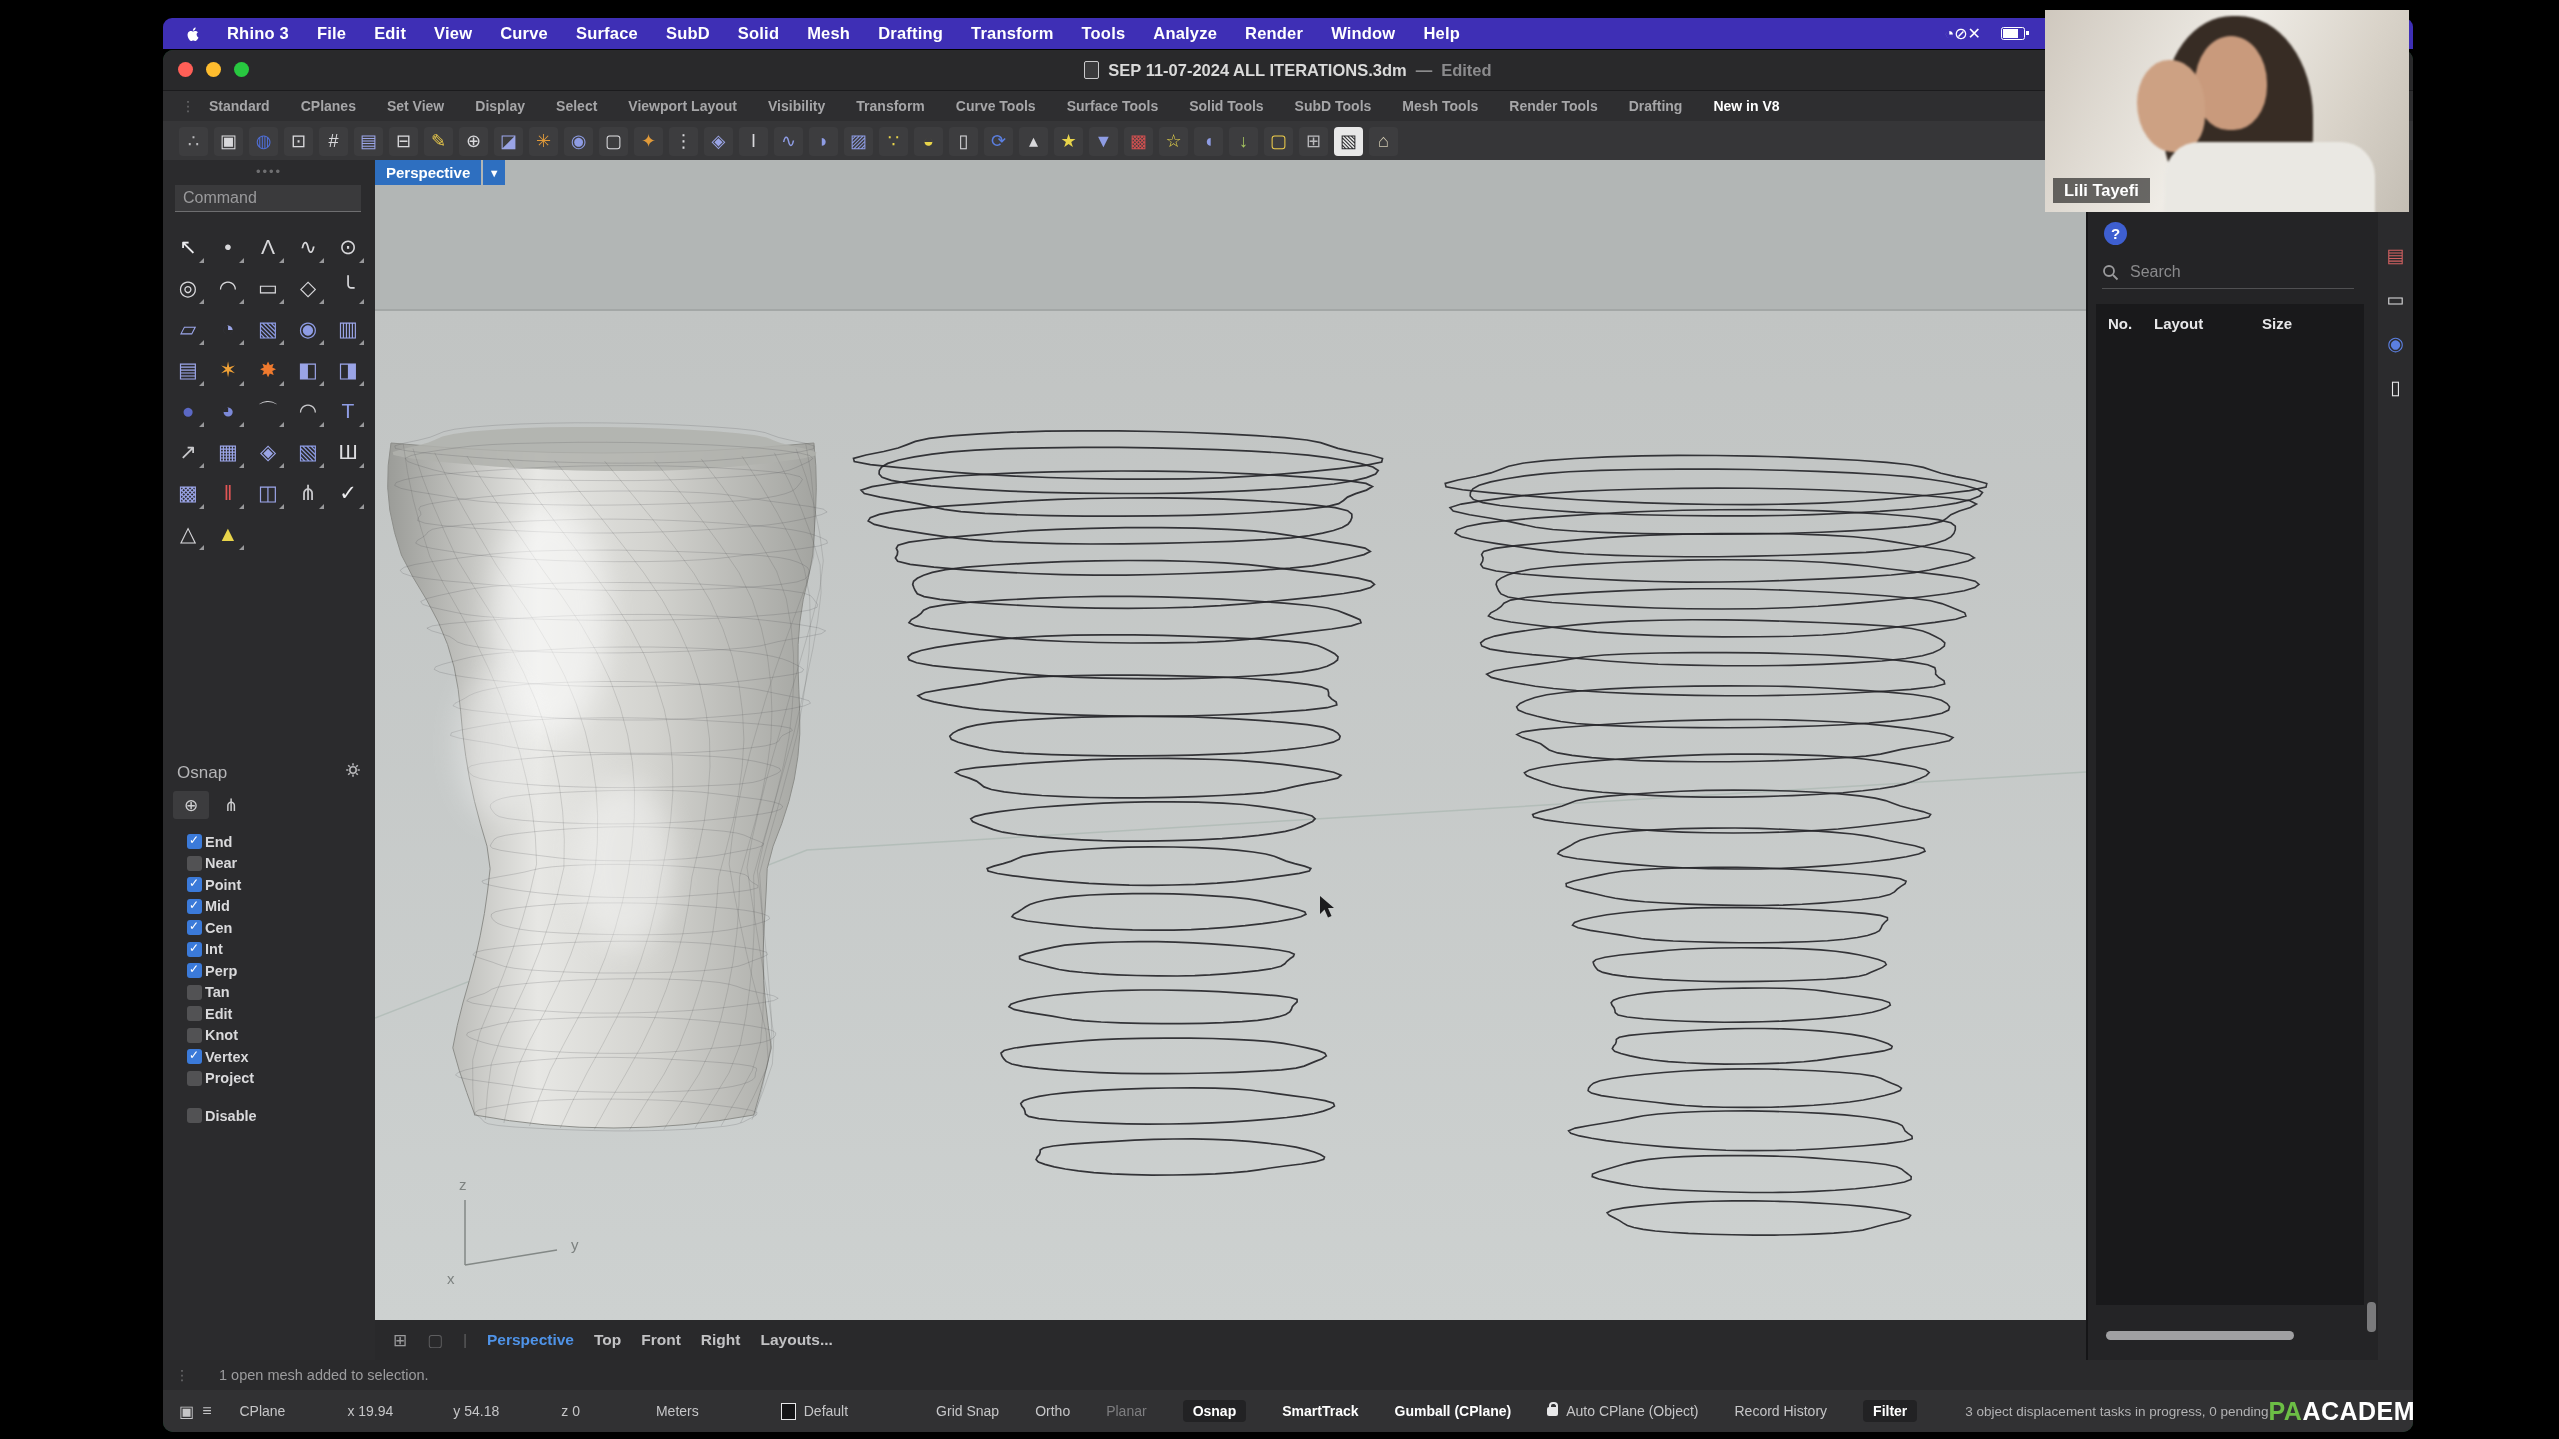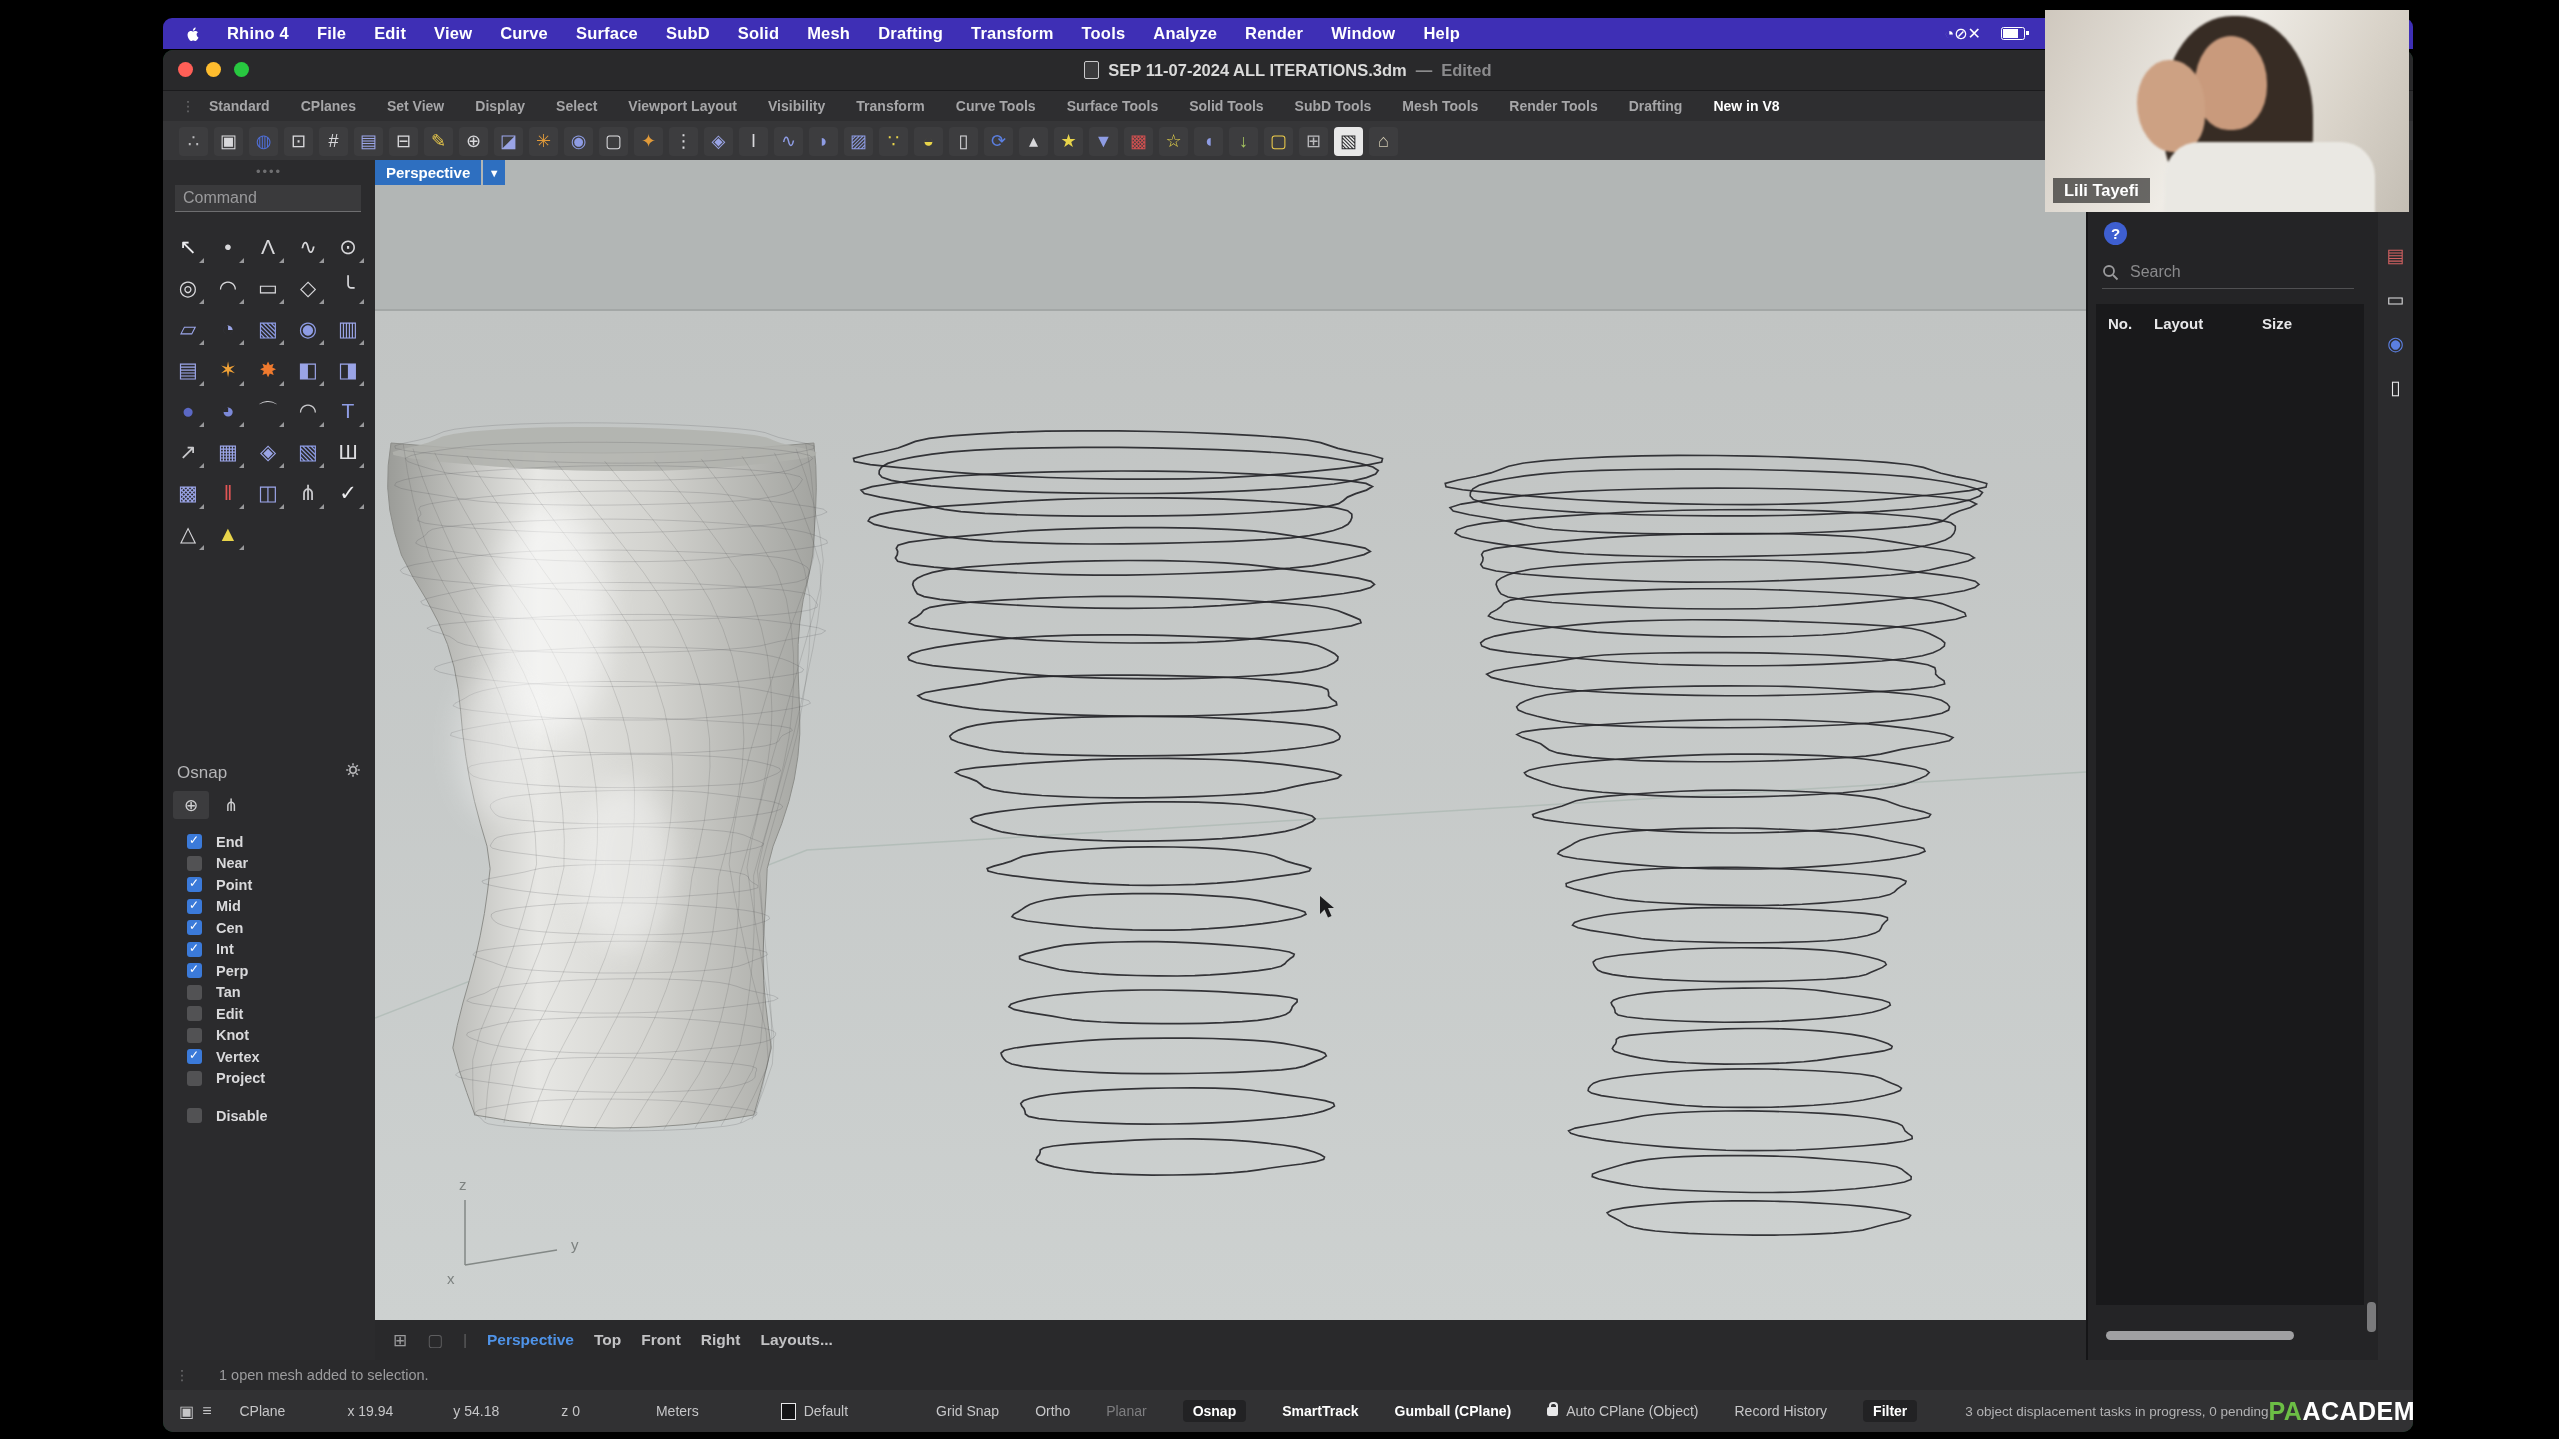--- a/index.html
+++ b/index.html
@@ -55,21 +55,21 @@
                 border-left:5px solid transparent;border-bottom:5px solid #98989a;}
 
   .osnap{position:absolute;left:0;top:602px;right:0;}
   .osnap-head{display:flex;align-items:center;padding:0 14px;color:#b5b5b7;font-size:17px;}
   .osnap-head .gear{margin-left:auto;}
   .osnap-btns{display:flex;gap:4px;margin:8px 0 0 10px;}
   .osnap-btn{width:36px;height:28px;display:flex;align-items:center;justify-content:center;
              color:#cfcfd1;font-size:17px;border-radius:3px;}
   .osnap-btn.sel{background:#3c3c3e;}
   .osnap-list{margin:12px 0 0 24px;}
-  .osnap-row{display:flex;align-items:center;height:21.5px;gap:14px;}
+  .osnap-row{display:flex;align-items:center;height:21.5px;gap:3px;}
   .cb{width:15px;height:15px;border-radius:3px;background:#525254;flex:none;position:relative;}
   .cb::after{content:"✓";position:absolute;left:2px;top:-1px;color:#fff;font-size:12px;display:none;}
   .osnap-row.checked .cb{background:#3b7ad9;}
   .osnap-row.checked .cb::after{display:block;}
   .cbl{color:#d9d9db;font-size:14.5px;font-weight:700;}
   .osnap-disable{margin-top:16px;}
 
   .viewport{flex:1;position:relative;background:#c6c9c8;overflow:hidden;}
   .vpsvg{position:absolute;left:0;top:0;}
   .vp-pill{position:absolute;left:0;top:0;display:flex;z-index:5;}
@@ -137,21 +137,21 @@
 <body>
 
 <div class="stage">
 
   <div class="menubar">
     <span class="apple">
       <svg viewBox="0 0 16 16" width="16" height="16">
           <path fill="#fff" d="M11.6 8.6c0-1.6 1.3-2.4 1.4-2.4-.8-1.1-2-1.3-2.4-1.3-1-.1-2 .6-2.5.6-.5 0-1.3-.6-2.2-.6-1.1 0-2.2.7-2.8 1.7-1.2 2-.3 5 .9 6.6.6.8 1.2 1.7 2.1 1.7.9 0 1.2-.5 2.2-.5 1 0 1.3.5 2.2.5.9 0 1.5-.8 2-1.6.7-.9.9-1.8.9-1.9 0 0-1.8-.7-1.8-2.8zM9.9 3.8c.5-.6.8-1.4.7-2.2-.7 0-1.5.5-2 1-.4.5-.8 1.3-.7 2.1.8.1 1.5-.4 2-.9z"></path>
         </svg>
     </span>
-    <span class="mitem app">Rhino 4</span>
+    <span class="mitem app">Rhino 3</span>
     <span><span class="mitem">File</span><span class="mitem">Edit</span><span class="mitem">View</span><span class="mitem">Curve</span><span class="mitem">Surface</span><span class="mitem">SubD</span><span class="mitem">Solid</span><span class="mitem">Mesh</span><span class="mitem">Drafting</span><span class="mitem">Transform</span><span class="mitem">Tools</span><span class="mitem">Analyze</span><span class="mitem">Render</span><span class="mitem">Window</span><span class="mitem">Help</span></span>
     <span class="mright">
       <span><span class="micon g" style="color: rgb(255, 255, 255);">◔</span><span class="micon g" style="color: rgb(255, 255, 255);">⊘</span><span class="micon g" style="color: rgb(255, 255, 255);">✕</span></span>
       <span class="batt"></span>
     </span>
   </div>
 
   <div class="window">
 
     <div class="titlebar">

